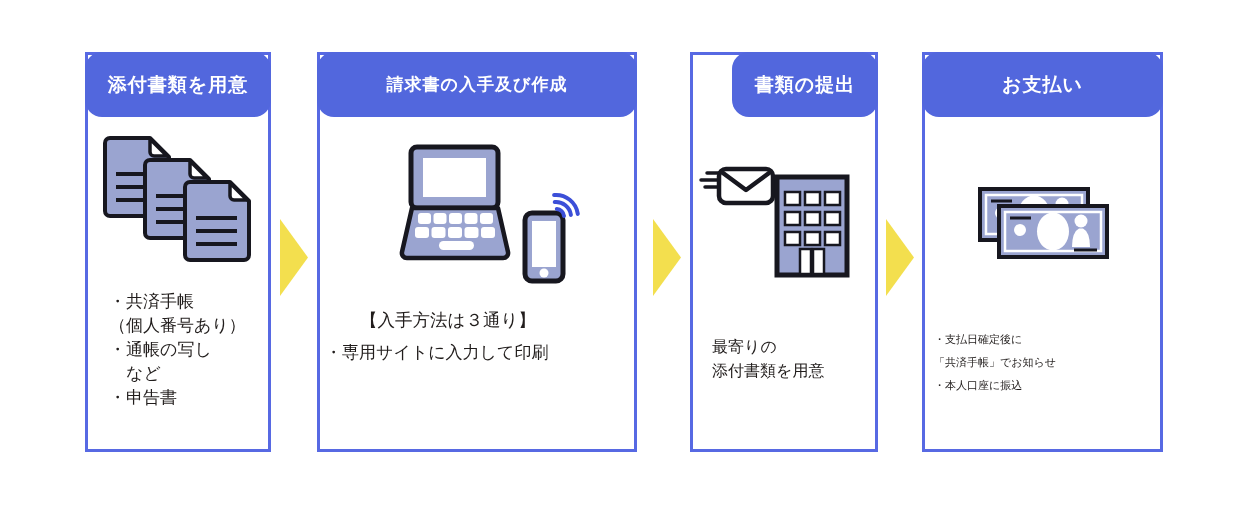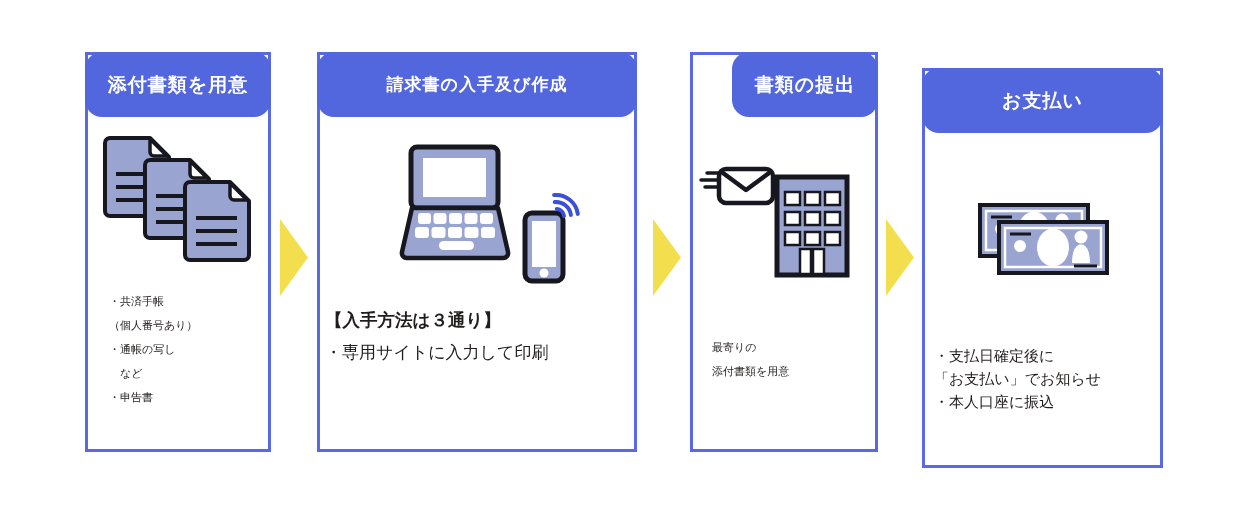--- a/index.html
+++ b/index.html
@@ -12,25 +12,25 @@
     border:3px solid #5769e3;box-sizing:border-box;
   }
   .phead{
     margin:-3px -3px 0 -3px;height:65px;background:#5267dd;color:#ffffff;
     font-weight:bold;font-size:19px;letter-spacing:1px;
     display:flex;align-items:center;justify-content:center;white-space:nowrap;border-radius:17px;
   }
   .panel.p2 .phead{font-size:17px;}
   .icon{position:absolute;}
   .txt{position:absolute;white-space:nowrap;}
-  .p1-txt{left:21px;top:235px;font-size:11px;line-height:24px;font-family:Liberation Mono, monospace;}
+  .p1-txt{left:21px;top:235px;font-size:17px;line-height:24px;}
   .p2-txt{left:5px;top:252px;font-size:17px;line-height:26px;}
-  .p2-heading{font-size:17.5px;font-weight:bold;margin-bottom:7px;}
-  .p3-txt{left:19px;top:280px;font-size:11px;line-height:24px;}
-  .p4-txt{left:9px;top:273px;font-size:15px;line-height:23px;}
+  .p2-heading{font-size:17.5px;font-weight:normal;margin-bottom:7px;margin-left:35px;}
+  .p3-txt{left:19px;top:280px;font-size:16px;line-height:24px;}
+  .p4-txt{left:9px;top:273px;font-size:11px;line-height:23px;}
   .arrow{position:absolute;}
 </style>
 </head>
 <body>
 
 <div class="canvas">
 
   <div class="panel p1" style="left:85px;width:186px;">
     <div class="phead">添付書類を用意</div>
     <svg class="icon" style="left:15px;top:81px;" width="160" height="126" viewBox="0 0 160 126">
@@ -137,38 +137,38 @@
     <div class="txt p3-txt">
       <div>最寄りの</div>
       <div>添付書類を用意</div>
     </div>
   </div>
 
   <svg class="arrow" style="left:886px;top:219px;" width="28" height="77" viewBox="0 0 28 77">
     <polygon points="0,0 28,38.5 0,77" fill="#f3df4e"></polygon>
   </svg>
 
-  <div class="panel p4" style="left:922px;width:241px;margin-top:16px;">
+  <div class="panel p4" style="left:922px;width:241px;">
     <div class="phead">お支払い</div>
     <svg class="icon" style="left:53px;top:132px;" width="134" height="76" viewBox="0 0 134 76">
       <defs>
         <g id="banknote">
           <rect x="2" y="2" width="108" height="51" fill="#9aa4d0" stroke="#17171f" stroke-width="4"></rect>
           <rect x="8" y="8" width="96" height="39" fill="none" stroke="#ffffff" stroke-width="2.5"></rect>
           <line x1="13" y1="14" x2="34" y2="14" stroke="#17171f" stroke-width="3"></line>
           <circle cx="23" cy="26" r="6" fill="#ffffff"></circle>
           <ellipse cx="56" cy="27.5" rx="16" ry="19" fill="#ffffff"></ellipse>
           <circle cx="84" cy="17" r="6.5" fill="#ffffff"></circle>
           <path d="M75,43 Q75,28 82,24.5 L86,24.5 Q93,28 93,43 Z" fill="#ffffff"></path>
           <line x1="77" y1="46" x2="100" y2="46" stroke="#17171f" stroke-width="3"></line>
         </g>
       </defs>
       <use href="#banknote" x="0" y="0"></use>
       <use href="#banknote" x="19" y="17"></use>
     </svg>
     <div class="txt p4-txt">
       <div>・支払日確定後に</div>
-      <div>「お支払い」でお知らせ</div>
+      <div>「共済手帳」でお知らせ</div>
       <div>・本人口座に振込</div>
     </div>
   </div>
 
 </div>
 
 </body></html>

